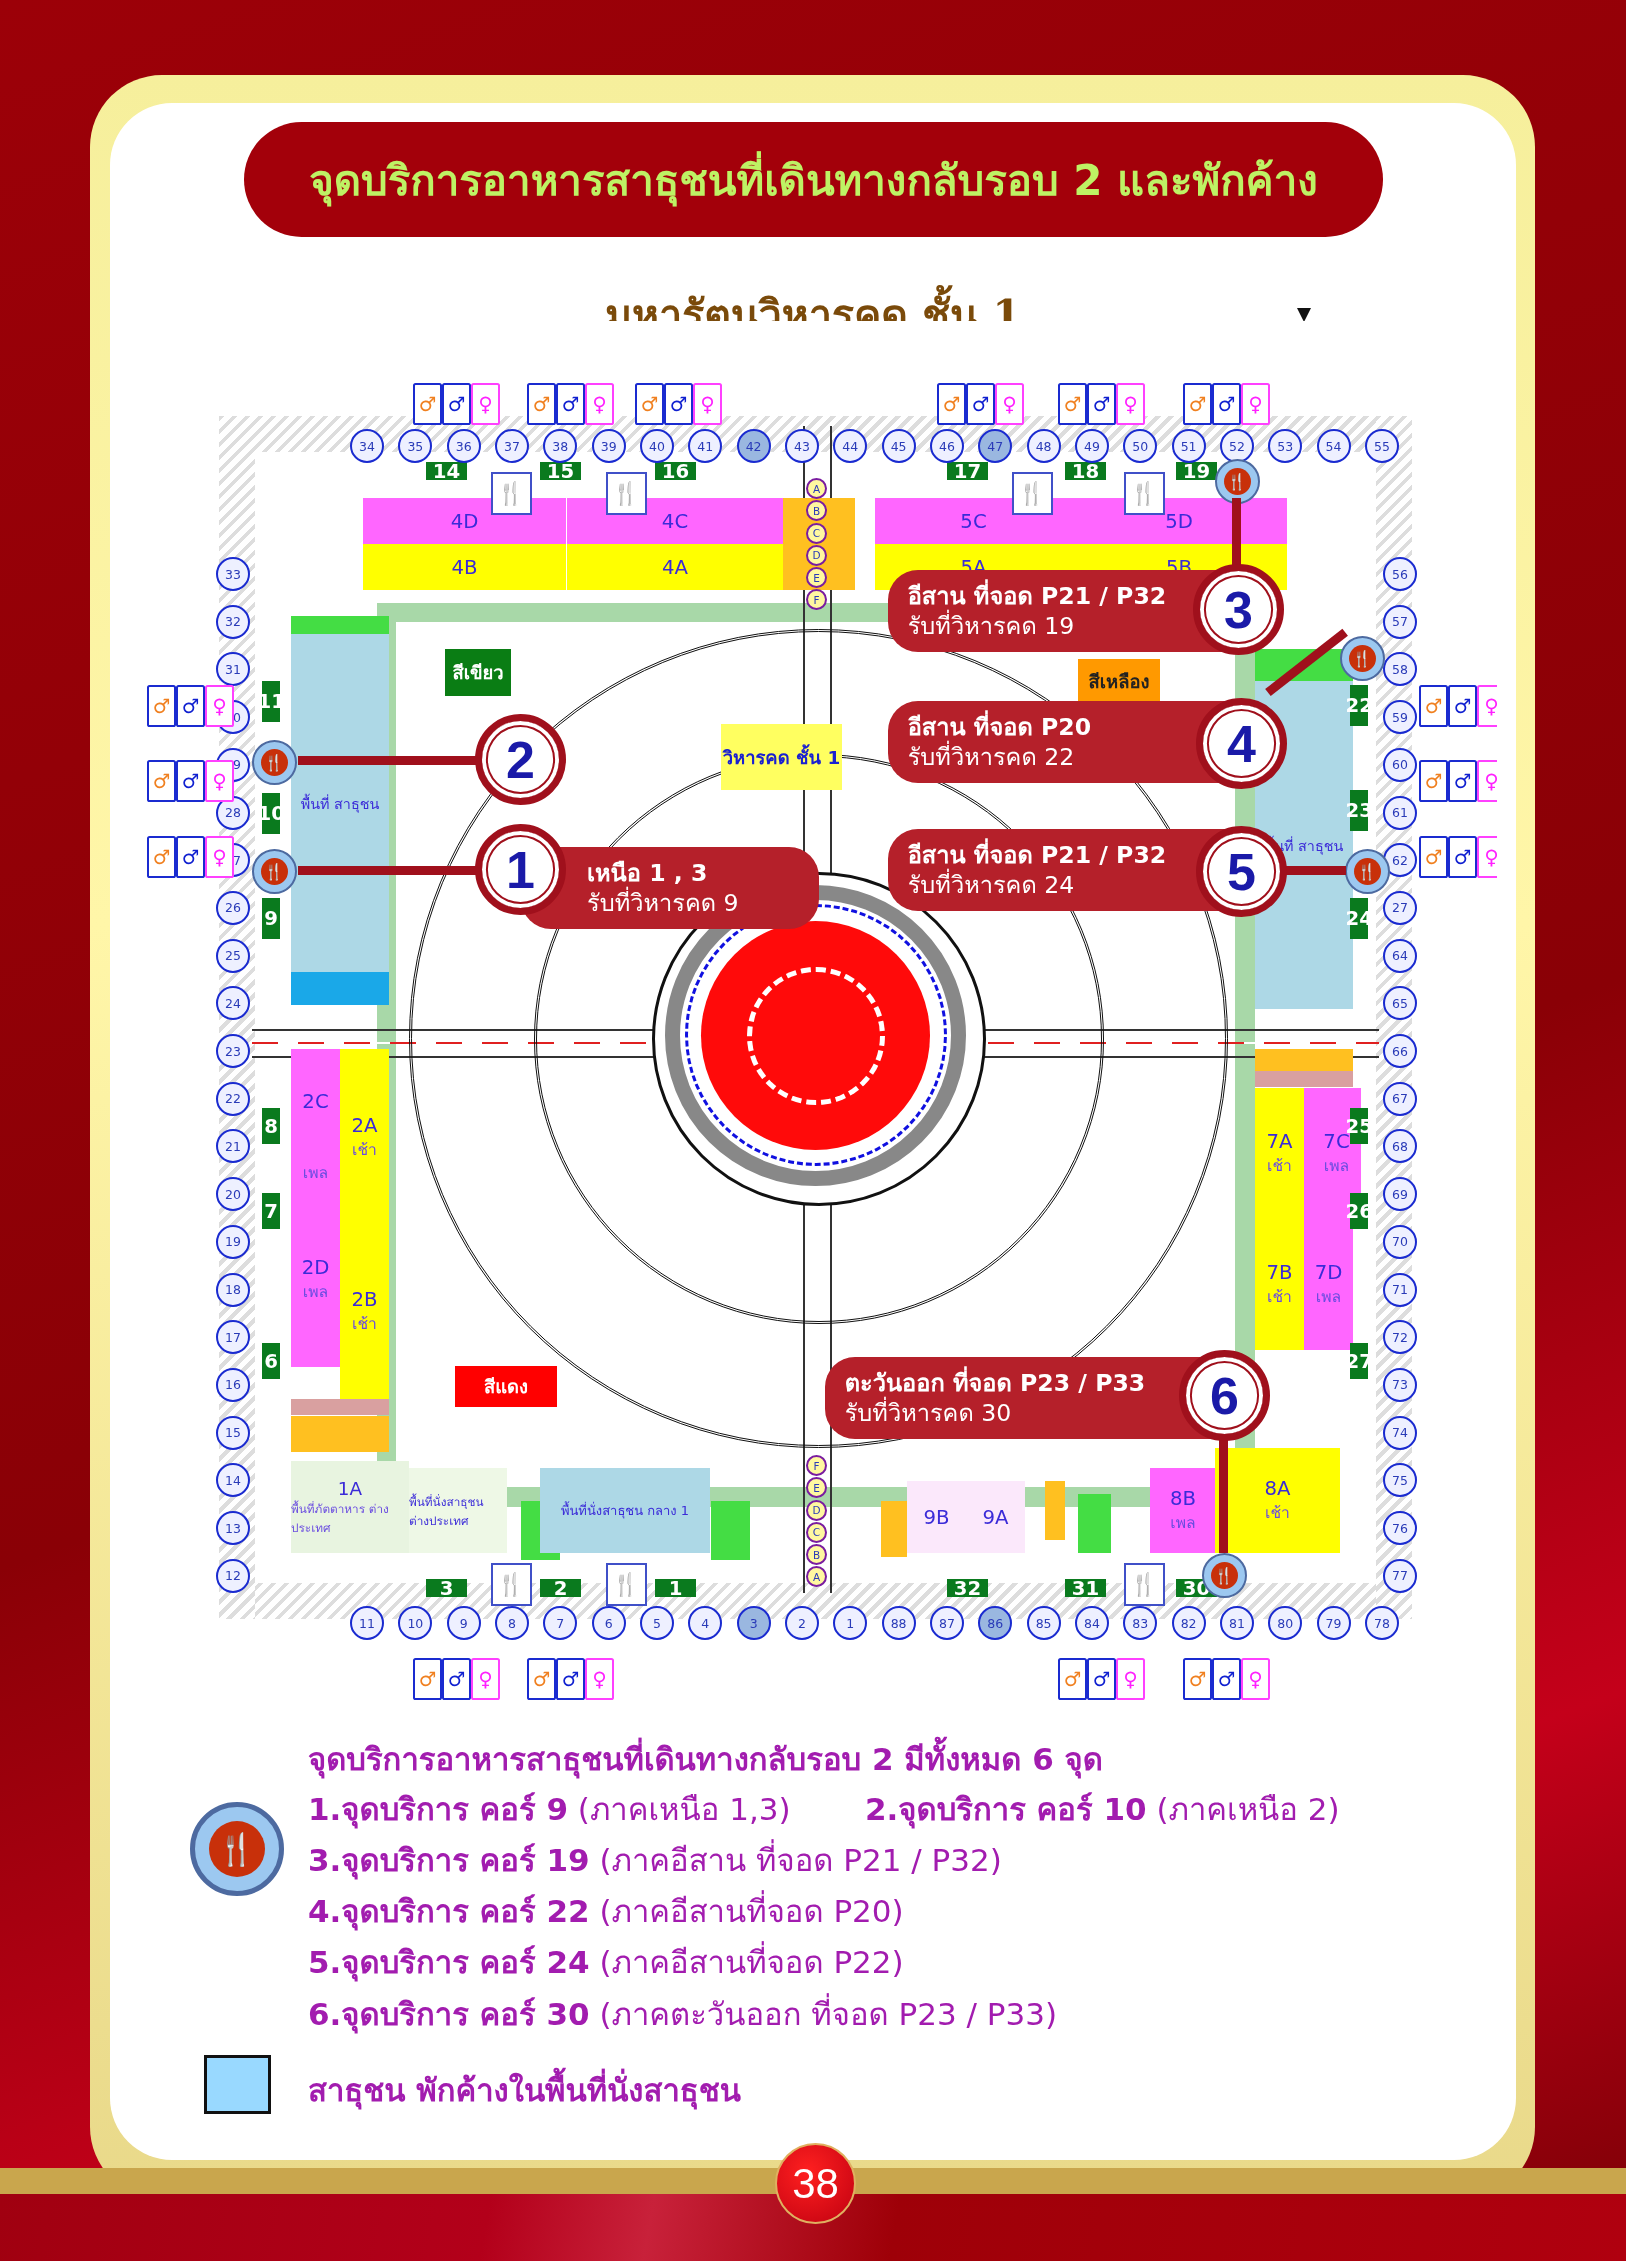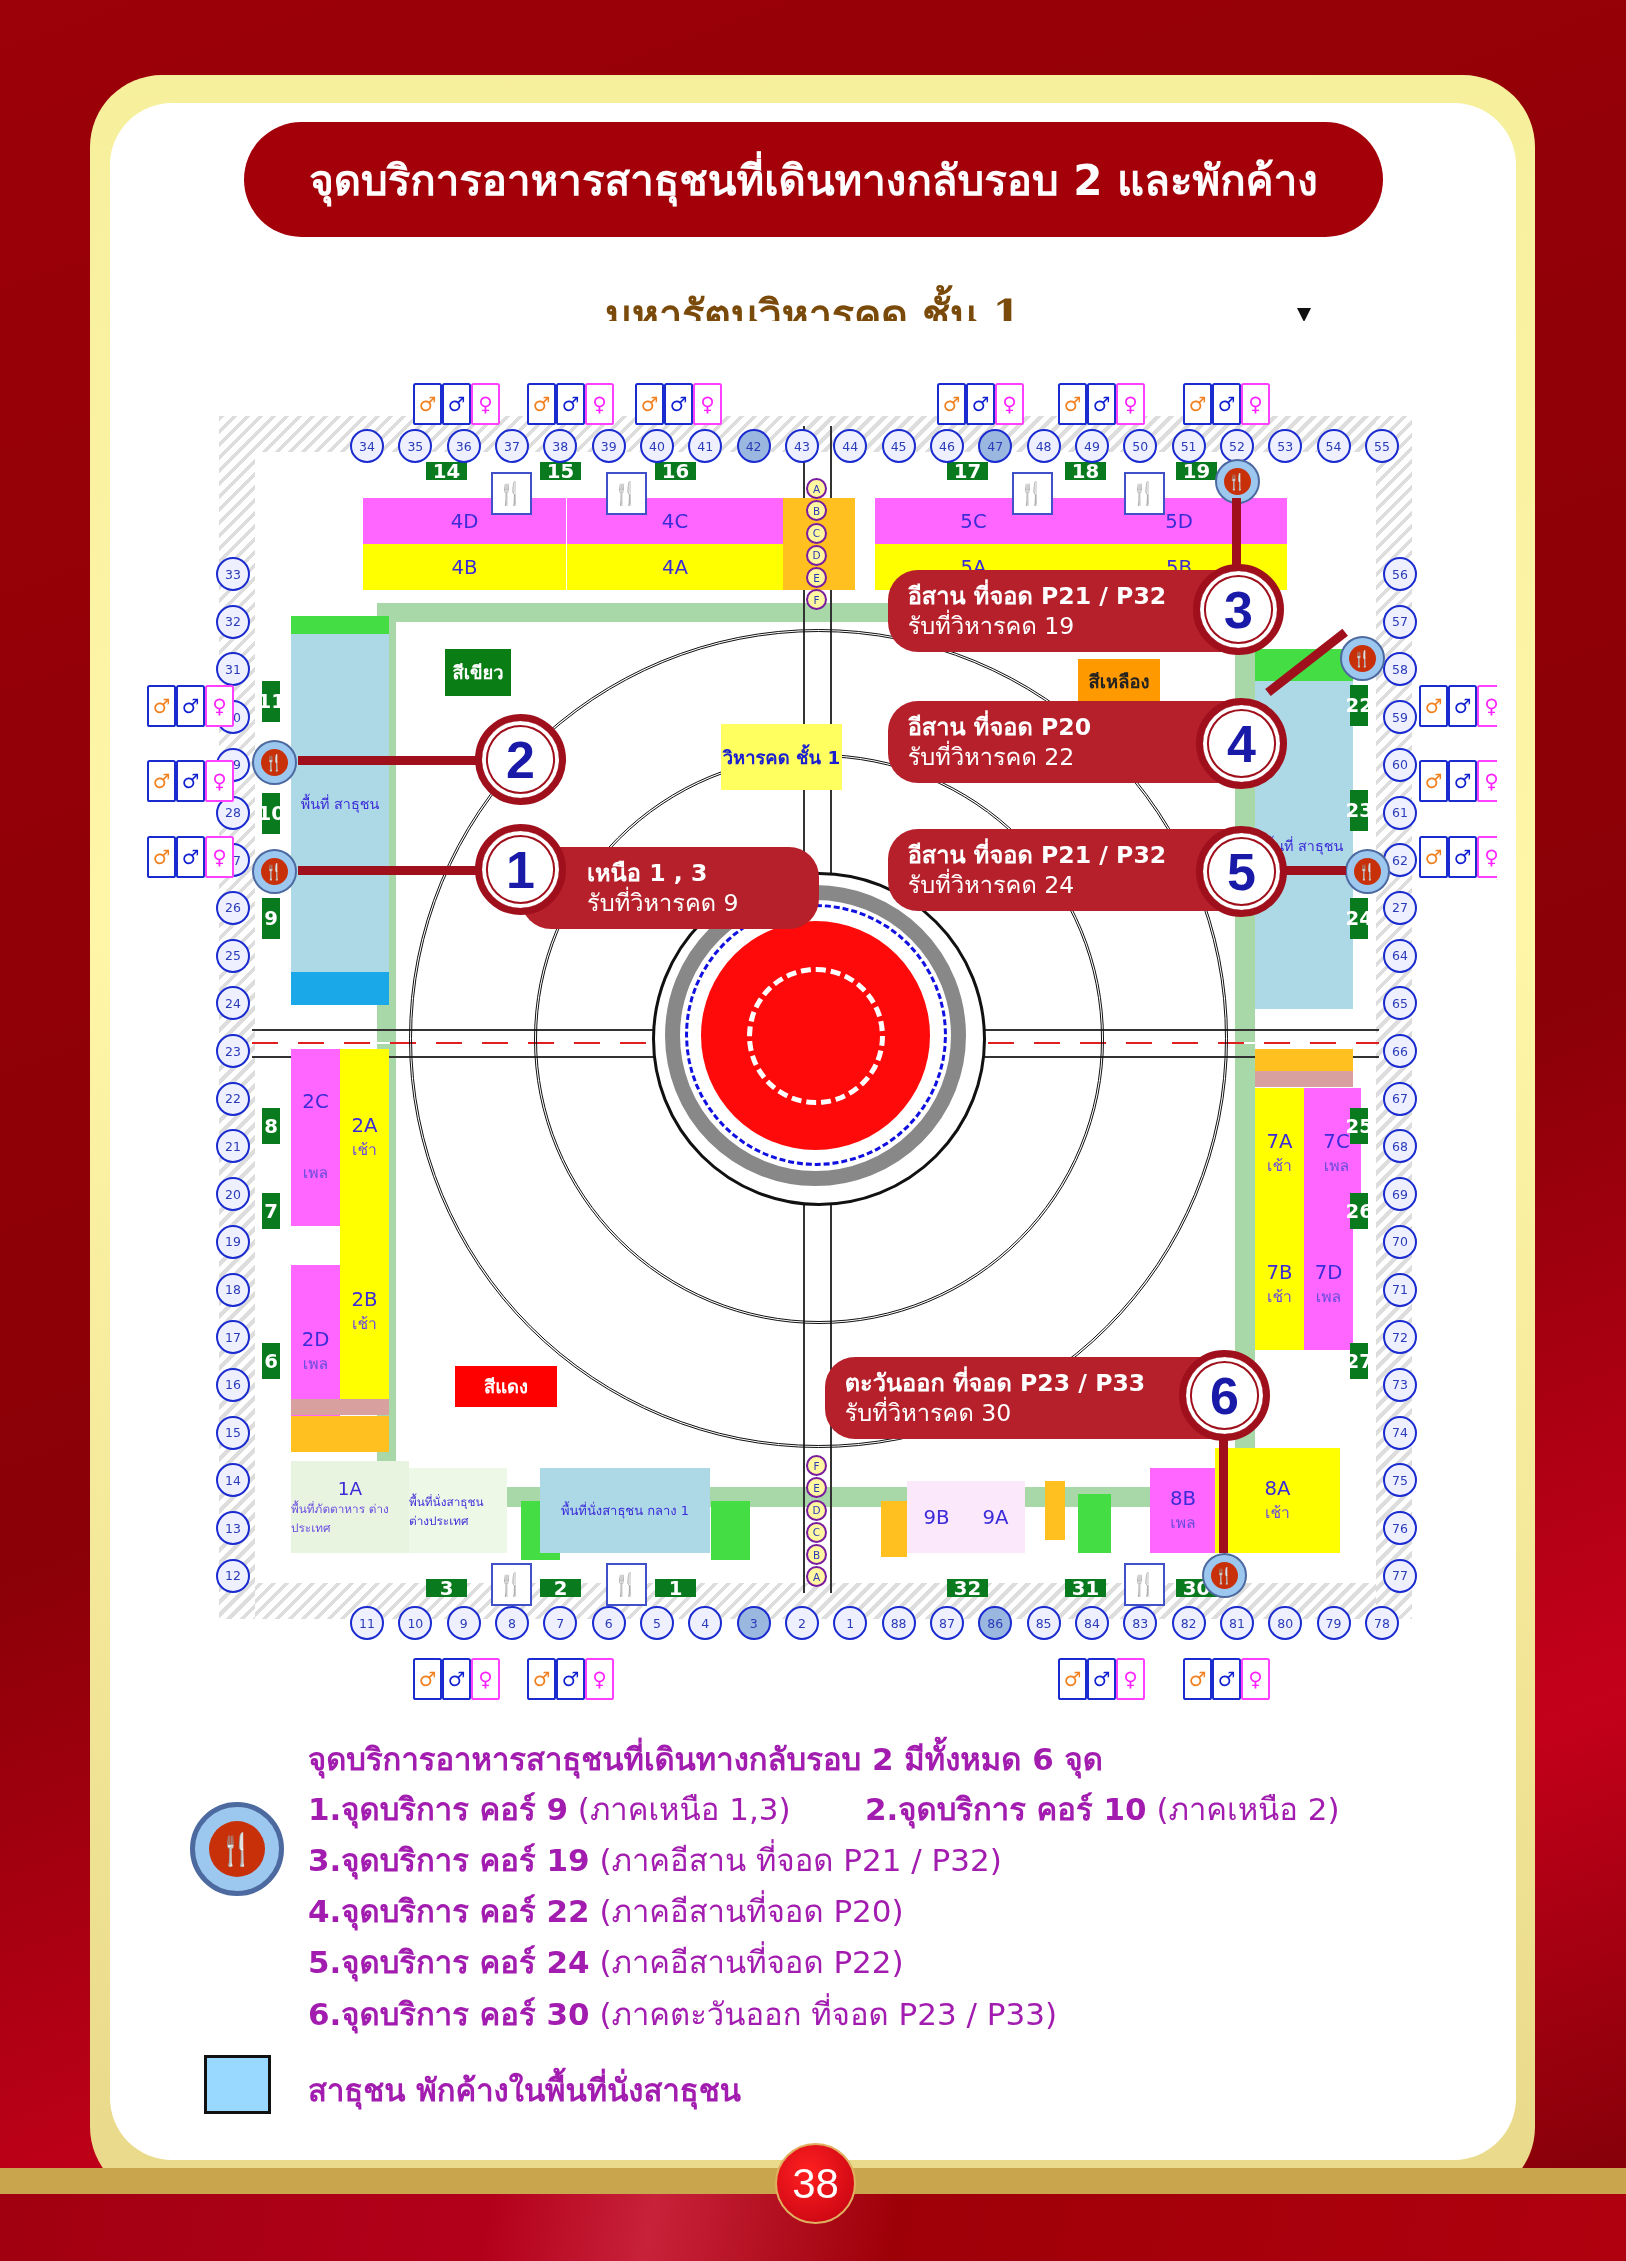--- a/index.html
+++ b/index.html
@@ -7,21 +7,21 @@
     font-family:"DejaVu Sans","Liberation Sans",sans-serif;
     background:linear-gradient(160deg,#9c0008 0%,#8a0006 55%,#c4001a 80%,#7a0005 100%);}
   .abs{position:absolute;}
   #frame{left:90px;top:75px;width:1445px;height:2124px;border-radius:72px;
     background:linear-gradient(180deg,#f6ef9c 0%,#fff6a8 40%,#e9d98a 100%);}
   #paper{left:110px;top:103px;width:1406px;height:2057px;border-radius:62px;background:#fff;}
   #footbar{left:0;top:2168px;width:1626px;height:26px;background:#c9a64d;}
   #footred{left:0;top:2194px;width:1626px;height:67px;
     background:linear-gradient(100deg,#a00010 0%,#b3001a 30%,#c8213a 40%,#9e0008 55%,#b0000f 100%);}
   #title-pill{left:244px;top:122px;width:1139px;height:115px;border-radius:58px;background:#a3000a;
-    display:flex;align-items:center;justify-content:center;color:#ffffff;font-weight:bold;
+    display:flex;align-items:center;justify-content:center;color:#bef264;font-weight:bold;
     font-family:"DejaVu Sans",sans-serif;font-size:42px;letter-spacing:0px;}
   #subtitle{left:0;top:282px;width:1626px;text-align:center;color:#7a4a0a;font-weight:bold;
     font-family:"DejaVu Serif",serif;font-size:41px;}
   
   #map{left:134px;top:321px;width:1363px;height:1412px;background:#fff;overflow:hidden;}
   .wall{border:3.3px solid #222;}
   .hatch{background:repeating-linear-gradient(135deg,#ddd 0 3.9px,#fff 3.9px 9.2px);}
   .seat{width:30px;height:30px;border-radius:50%;border:2px solid #1a2bd0;background:#eef0ff;
     color:#2a3bb8;font-size:12.5px;display:flex;align-items:center;justify-content:center;}
   .seat.hl{background:#9ab7e0;}
@@ -139,21 +139,21 @@
   <div class="abs cyan" style="left:157px;top:651px;width:98px;height:33px;"></div>
 
   <div class="abs block pink" style="left:157px;top:728px;width:49px;height:177px;gap:47px;">
       <span>2C</span>
       <span class="sub">เพล</span>
     </div>
   <div class="abs block yellow" style="left:206px;top:728px;width:49px;height:177px;">
       <span>2A</span>
       <span class="sub">เช้า</span>
     </div>
-  <div class="abs block pink" style="left:157px;top:944px;width:49px;height:174px;">
+  <div class="abs block pink" style="left:157px;top:872px;width:49px;height:174px;">
       <span>2D</span>
       <span class="sub">เพล</span>
     </div>
   <div class="abs block yellow" style="left:206px;top:904px;width:49px;height:174px;">
       <span>2B</span>
       <span class="sub">เช้า</span>
     </div>
   <div class="abs rose" style="left:157px;top:1078px;width:98px;height:16.4px;"></div>
   <div class="abs orange" style="left:157px;top:1095px;width:98px;height:36px;"></div>
 

